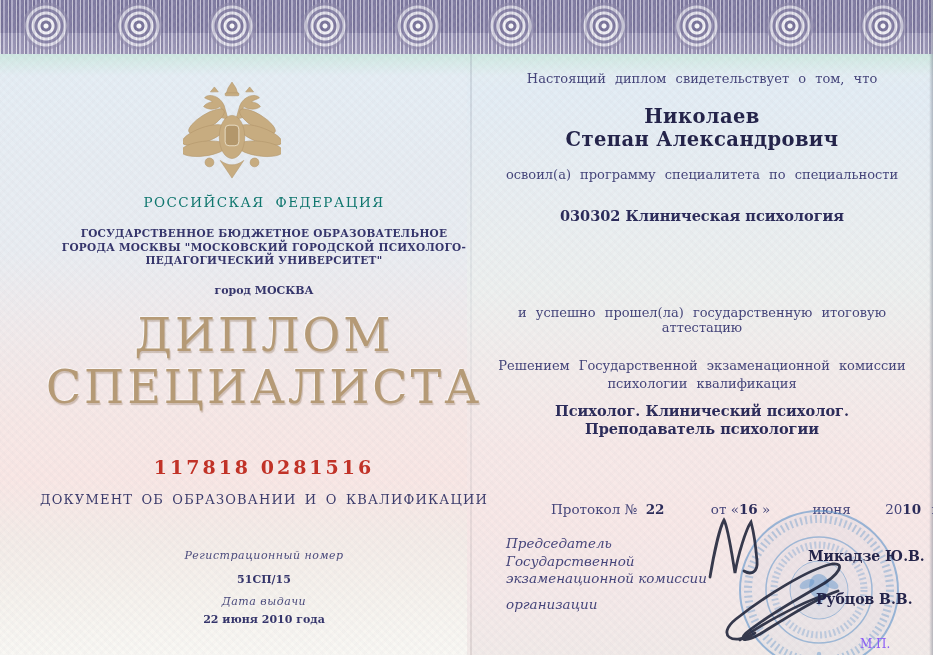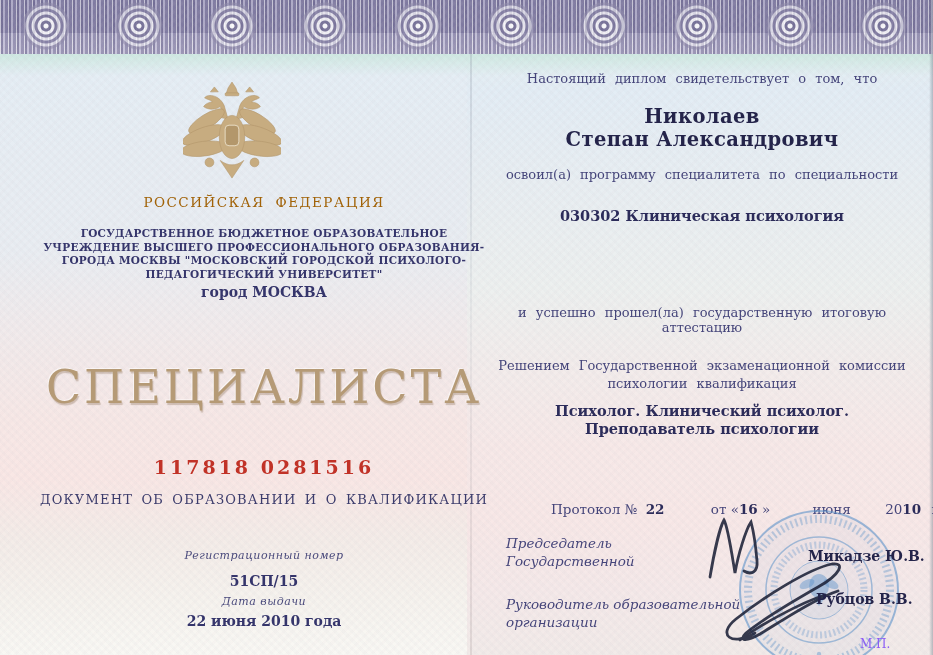--- a/index.html
+++ b/index.html
@@ -59,30 +59,30 @@
     background:linear-gradient(180deg, rgba(140,150,165,.28), rgba(140,150,165,.10) 45%, rgba(165,150,150,.25));
   }
   .edge-right{
     position:absolute;right:0;top:0;width:4px;height:655px;
     background:linear-gradient(90deg, rgba(130,138,150,0), rgba(120,128,142,.5));
   }
   
   .abs{position:absolute;}
   .c-left{left:34px;width:460px;text-align:center;}
   .c-right{left:480px;width:444px;text-align:center;}
-  .ink{color:#a16207;}
+  .ink{color:#0f766e;}
   .small-caps-block{font-size:10.5px;font-weight:bold;color:#35356b;line-height:13.5px;letter-spacing:.3px;}
   .title-gold{
     font-size:46px;letter-spacing:3px;color:#b59a76;
     text-shadow:1px 2px 1px rgba(120,90,60,.30), -1px -1px 0 rgba(255,255,255,.55);
   }
   .serial{font-size:19px;font-weight:bold;color:#c13227;letter-spacing:3px;}
   .caption{font-size:13px;letter-spacing:1.2px;word-spacing:3px;color:#3c3c6c;}
   .italic-label{font-style:italic;font-size:11px;color:#4a4a7c;letter-spacing:.5px;}
-  .tiny-bold{font-size:14px;font-weight:bold;color:#35356b;}
+  .tiny-bold{font-size:11px;font-weight:bold;color:#35356b;}
   .body-line{font-size:13px;word-spacing:5px;color:#45457a;}
   .name-line{font-size:19.5px;font-weight:bold;color:#24244a;letter-spacing:.4px;}
   .spec-line{font-size:14.5px;font-weight:bold;color:#2c2c5a;}
   .sig-label{font-style:italic;font-size:13.5px;color:#45457a;line-height:17.5px;text-align:left;}
   .sig-name{font-size:14px;font-weight:bold;color:#24244a;}
   .proto{font-size:13.5px;color:#45457a;white-space:nowrap;}
   .proto b{color:#2c2c5a;}
 </style>
 </head>
 <body>
@@ -126,27 +126,27 @@
       <circle cx="73" cy="84" r="4.5"></circle>
     </g>
 
     <rect x="43" y="46" width="14" height="21" rx="4" fill="#b3976b" stroke="#e8dcc4" stroke-width="1"></rect>
   </svg>
 
   <div class="abs c-left ink" style="top:194px;font-size:13.5px;letter-spacing:1.5px;word-spacing:5px;">РОССИЙСКАЯ ФЕДЕРАЦИЯ</div>
 
   <div class="abs c-left" style="top:227px;">
     <div class="small-caps-block">ГОСУДАРСТВЕННОЕ БЮДЖЕТНОЕ ОБРАЗОВАТЕЛЬНОЕ</div>
-    <div class="small-caps-block">УЧРЕЖДЕНИЕ ВЫСШЕГО ПРОФЕССИОНАЛЬНОГО ОБРАЗОВАНИЯ-</div>
     <div class="small-caps-block">ГОРОДА МОСКВЫ "МОСКОВСКИЙ ГОРОДСКОЙ ПСИХОЛОГО-</div>
     <div class="small-caps-block">ПЕДАГОГИЧЕСКИЙ УНИВЕРСИТЕТ"</div>
   </div>
 
   <div class="abs c-left tiny-bold" style="top:284px;">город МОСКВА</div>
 
+  <div class="abs c-left title-gold" style="top:308px;">ДИПЛОМ</div>
   <div class="abs c-left title-gold" style="top:360px;">СПЕЦИАЛИСТА</div>
 
   <div class="abs c-left serial" style="top:456px;">117818 0281516</div>
 
   <div class="abs c-left caption" style="top:492px;">ДОКУМЕНТ ОБ ОБРАЗОВАНИИ И О КВАЛИФИКАЦИИ</div>
 
   <div class="abs c-left italic-label" style="top:549px;">Регистрационный номер</div>
   <div class="abs c-left tiny-bold" style="top:573px;">51СП/15</div>
 
   <div class="abs c-left italic-label" style="top:595px;">Дата выдачи</div>
@@ -175,24 +175,24 @@
     <span style="margin-left:42px;">от «</span><b>16</b>
     <span>»</span>
     <span style="margin-left:38px;">июня</span>
     <span style="margin-left:30px;">20</span><b>10</b>
     <span style="margin-left:6px;">г.</span>
   </div>
 
   <div class="abs sig-label" style="left:506px;top:535px;">
     <div>Председатель</div>
     <div>Государственной</div>
+    <div>экзаменационной  комиссии</div>
   </div>
 
   <div class="abs sig-label" style="left:506px;top:596px;">
-    <div>Руководитель образовательной</div>
     <div>организации</div>
   </div>
 
   <svg class="abs" style="left:733px;top:504px;" width="172" height="172" viewBox="0 0 172 172">
     <circle cx="86" cy="86" r="79" fill="rgba(140,175,215,0.07)" stroke="rgba(94,147,201,.6)" stroke-width="2"></circle>
     <circle cx="86" cy="86" r="71" fill="none" stroke="rgba(94,147,201,.38)" stroke-width="8" stroke-dasharray="2 3"></circle>
     <circle cx="86" cy="86" r="53" fill="none" stroke="rgba(94,147,201,.55)" stroke-width="1.5"></circle>
     <circle cx="86" cy="86" r="45" fill="none" stroke="rgba(94,147,201,.32)" stroke-dasharray="2 2.5" stroke-width="7"></circle>
     <circle cx="86" cy="86" r="29" fill="rgba(140,175,215,0.10)" stroke="rgba(94,147,201,.5)" stroke-width="1"></circle>
     <g fill="rgba(94,147,201,.45)">

